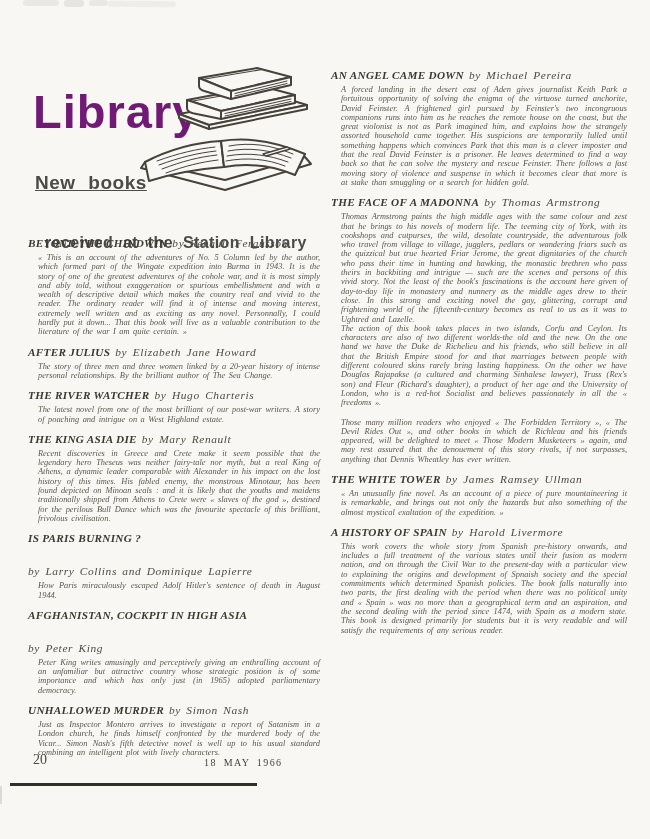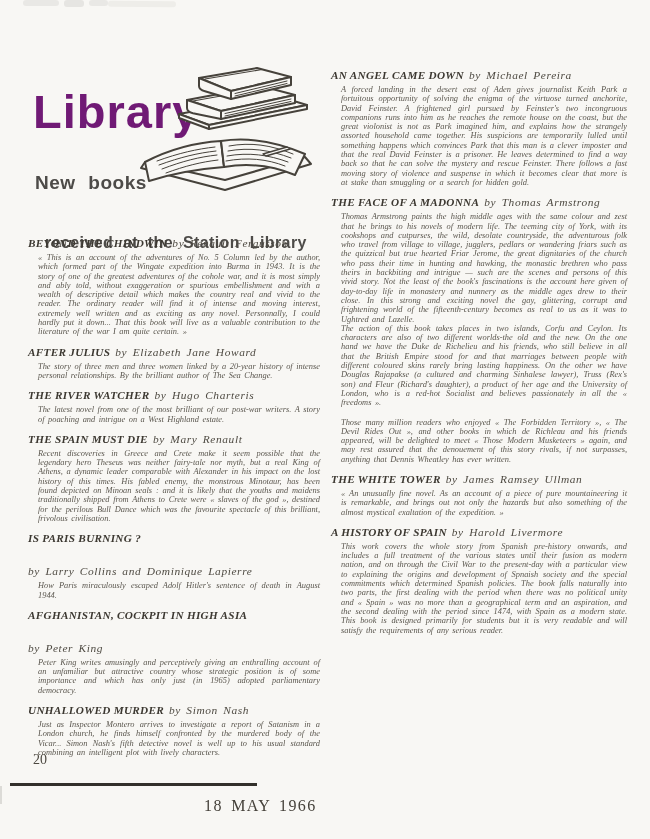--- a/index.html
+++ b/index.html
@@ -12,42 +12,42 @@
   .sm2{left:64px;top:0;width:20px;height:7px;background:#e6e5e2;}
   .sm3{left:89px;top:0;width:19px;height:6px;}
   .sm4{left:108px;top:1px;width:68px;height:6px;background:#eeede9;transform:rotate(.6deg);}
   .edge-tick{position:absolute;left:0;top:786px;width:2px;height:18px;background:#dcdbd7;}
 
   
   .m-title{position:absolute;left:33px;top:88px;font-family:"Liberation Sans",sans-serif;
            font-weight:bold;font-size:47px;line-height:1;color:#701a75;letter-spacing:1px;}
   .books{position:absolute;left:135px;top:62px;width:180px;height:135px;}
   .m-sub{position:absolute;font-family:"Liberation Sans",sans-serif;font-weight:bold;color:#4d4b48;}
-  .m-sub1{left:35px;top:172px;font-size:19px;word-spacing:7px;letter-spacing:.5px;}
+  .m-sub1{left:35px;top:172px;font-size:19px;word-spacing:7px;letter-spacing:.5px;text-decoration:underline;}
   .m-sub2{left:45px;top:202px;font-size:16px;word-spacing:5px;letter-spacing:.4px;margin-top:32px;}
 
   
   .col{position:absolute;font-style:italic;}
   .col-left{left:28px;top:228px;width:292px;}
   .col-right{left:331px;top:60px;width:296px;}
 
   .review{margin:0;}
   .rtitle{margin:9px 0 3px 0;font-size:11.2px;line-height:13px;font-weight:bold;
           color:#3c3831;letter-spacing:.3px;}
   .rtitle .a{font-weight:normal;font-size:11.4px;color:#4e4a42;letter-spacing:.6px;
              word-spacing:2px;margin-left:5px;}
   .review.stacked .a{display:block;margin-left:0;margin-top:20px;}
   .rbody{margin:0 0 0 10px;font-size:8.4px;line-height:9.3px;text-align:justify;
          color:#5a564e;word-spacing:1.4px;}
   .rbody + .rbody{margin-top:10px;}
 
   
   .footer-rule{position:absolute;left:10px;top:783px;width:247px;height:3px;background:#33302b;}
   .page-num{position:absolute;left:33px;top:752px;font-size:14px;color:#4c4840;}
-  .footer-date{position:absolute;left:204px;top:797px;font-size:16px;letter-spacing:1.4px;
+  .footer-date{position:absolute;left:204px;top:757px;font-size:10px;letter-spacing:1.4px;
                word-spacing:3px;color:#45413a;text-align:right;}
 </style>
 </head>
 <body>
 
 <div class="page">
 
   <div class="smudge sm1"></div>
   <div class="smudge sm2"></div>
   <div class="smudge sm3"></div>
@@ -113,21 +113,21 @@
       <h3 class="rtitle"><span class="t">AFTER JULIUS</span><span class="a">by Elizabeth Jane Howard</span></h3>
       <p class="rbody">The story of three men and three women linked by a 20-year history of intense personal relationships. By the brilliant author of The Sea Change.</p>
     </section>
 
     <section class="review">
       <h3 class="rtitle"><span class="t">THE RIVER WATCHER</span><span class="a">by Hugo Charteris</span></h3>
       <p class="rbody">The latest novel from one of the most brilliant of our post-war writers. A story of poaching and intrigue on a West Highland estate.</p>
     </section>
 
     <section class="review">
-      <h3 class="rtitle"><span class="t">THE SPAIN MUST DIE</span><span class="a">by Mary Renault</span></h3>
+      <h3 class="rtitle"><span class="t">THE KING ASIA DIE</span><span class="a">by Mary Renault</span></h3>
       <p class="rbody">Recent discoveries in Greece and Crete make it seem possible that the legendary hero Theseus was neither fairy-tale nor myth, but a real King of Athens, a dynamic leader comparable with Alexander in his impact on the lost history of this times. His fabled enemy, the monstrous Minotaur, has been found depicted on Minoan seals : and it is likely that the youths and maidens traditionally shipped from Athens to Crete were « slaves of the god », destined for the perilous Bull Dance which was the favourite spectacle of this brilliant, frivolous civilisation.</p>
     </section>
 
     <section class="review stacked">
       <h3 class="rtitle"><span class="t">IS PARIS BURNING ?</span><span class="a">by Larry Collins and Dominique Lapierre</span></h3>
       <p class="rbody">How Paris miraculously escaped Adolf Hitler's sentence of death in August 1944.</p>
     </section>
 
     <section class="review stacked">
       <h3 class="rtitle"><span class="t">AFGHANISTAN, COCKPIT IN HIGH ASIA</span><span class="a">by Peter King</span></h3>

